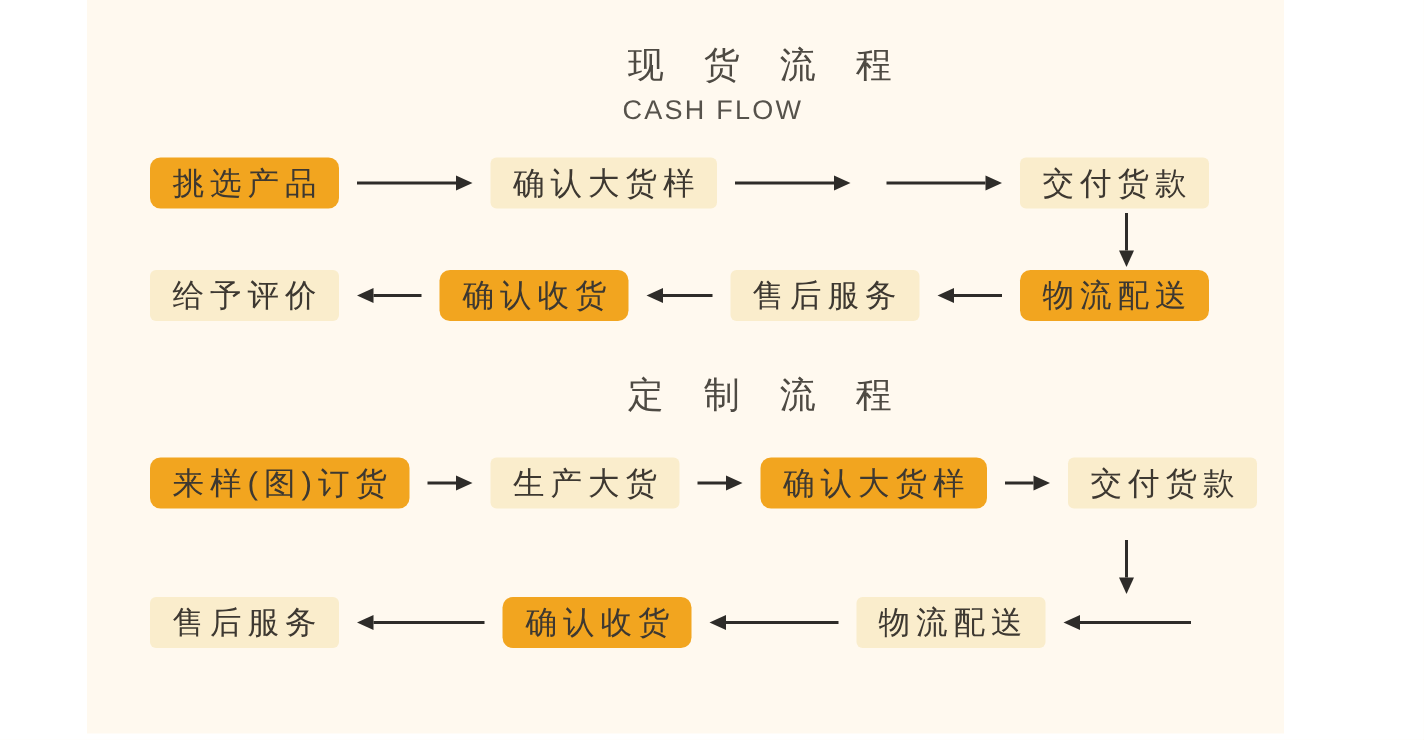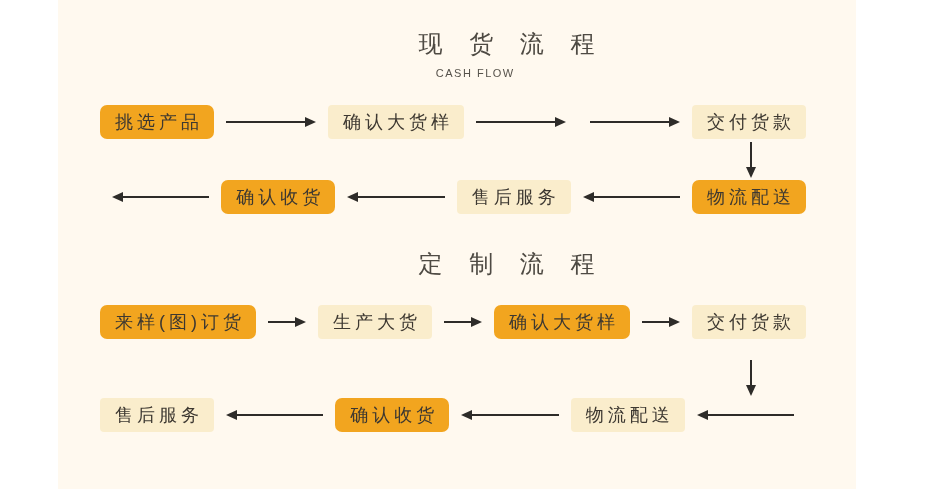--- a/index.html
+++ b/index.html
@@ -12,30 +12,30 @@
     position:absolute; left:58px; top:0; width:798px; height:489px;
     background:var(--background, #FFF9EF);
   }
   .sec-title {
     position:absolute; left:0; width:949px; text-align:center;
     color:var(--title-text, #4E4A43); font-size:24px; line-height:26px;
     letter-spacing:10px; text-indent:10px; font-weight:400;padding-left:32px;
   }
   .sec-sub {
     position:absolute; left:0; width:949px; text-align:center;
-    color:var(--subtitle-text, #56524B); font-size:11px; line-height:17px;
+    color:var(--subtitle-text, #56524B); font-size:18px; line-height:17px;
     letter-spacing:1.5px; text-indent:1.5px;
   }
   .row {
     position:absolute; left:100px; width:706px; height:34px;
     display:flex; align-items:center;
   }
   .step {
     height:34px; display:flex; align-items:center; box-sizing:border-box;
-    padding:0 11px 0 15px; font-size:18px; letter-spacing:4px;
+    padding:0 11px 0 15px; font-size:21px; letter-spacing:4px;
     color:var(--text, #3D3831); white-space:nowrap; flex:0 0 auto;
   }
   .step.solid { background:var(--accent, #F2A51F); border-radius:7px; }
   .step.light { background:var(--light-box, #FAEDCC); border-radius:4px; }
   .harrow { flex:1 1 0; display:flex; align-items:center; margin:0 12px; min-width:30px; }
   .harrow .line { flex:1; height:2px; background:var(--arrow, #2E2C29); }
   .head-r { width:0; height:0; border-left:11px solid var(--arrow, #2E2C29);
             border-top:5px solid transparent; border-bottom:5px solid transparent; }
   .head-l { width:0; height:0; border-right:11px solid var(--arrow, #2E2C29);
             border-top:5px solid transparent; border-bottom:5px solid transparent; }
@@ -77,20 +77,23 @@
         <span>交付货款</span>
       </div>
   </div>
 
   <div class="varrow" style="top:142px; height:36px">
     <i class="vline"></i>
       <i class="head-d"></i>
   </div>
 
   <div class="row" style="top:180px">
+    <div class="step light">
+        <span>给予评价</span>
+      </div>
     <div class="harrow">
         <i class="head-l"></i>
         <i class="line"></i>
       </div>
     <div class="step solid">
         <span>确认收货</span>
       </div>
     <div class="harrow">
         <i class="head-l"></i>
         <i class="line"></i>

